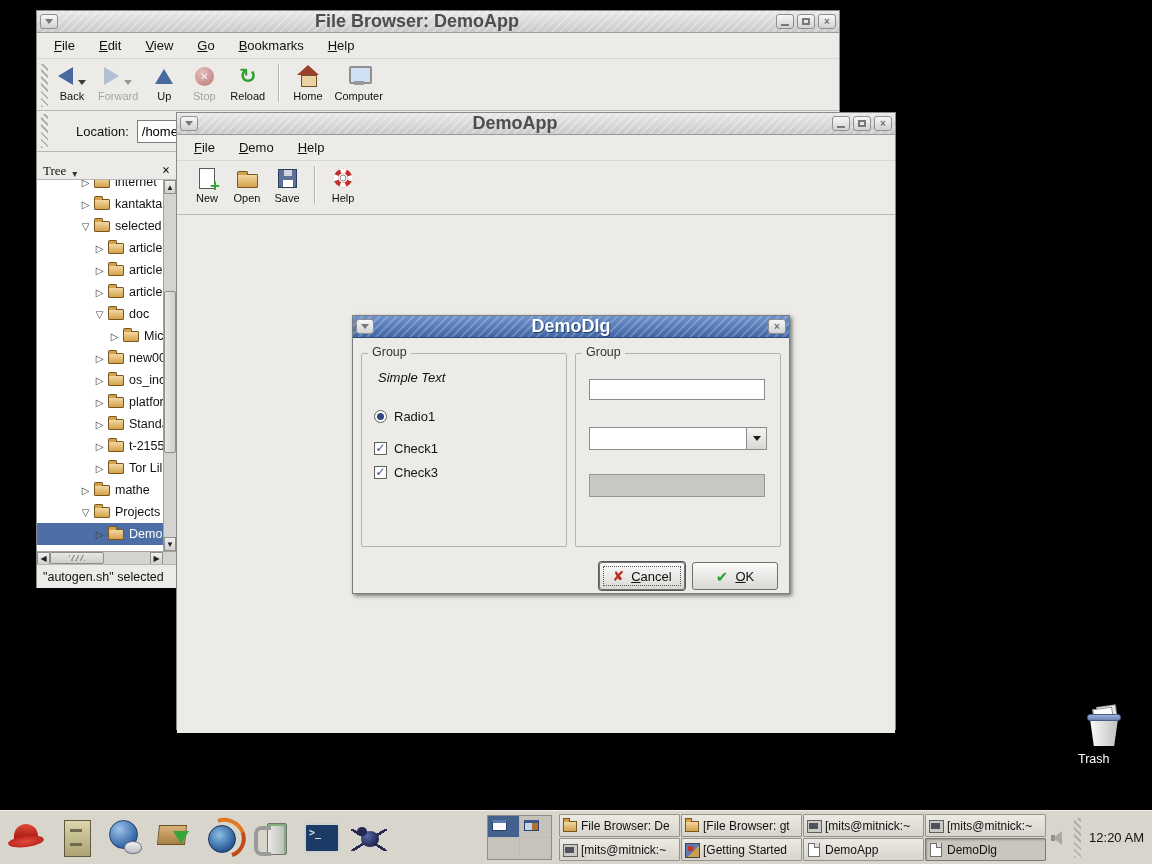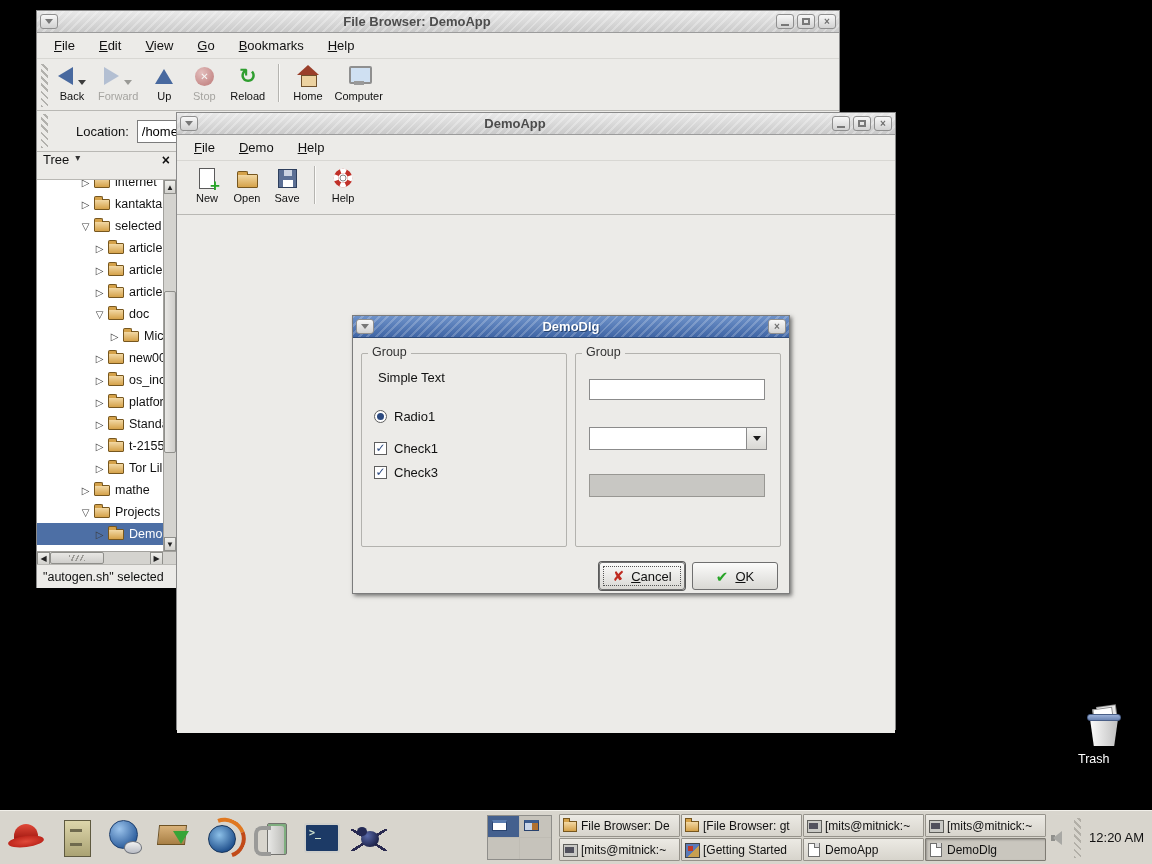--- a/index.html
+++ b/index.html
@@ -18,21 +18,21 @@
       repeating-linear-gradient(135deg, rgba(255,255,255,.28) 0 2px, rgba(255,255,255,0) 2px 6px),
       linear-gradient(#e9e9e9,#c9c9c9);
     border-bottom:1px solid #9b9b9b;
   }
   .titlebar.active {
     background:
       repeating-linear-gradient(135deg, rgba(255,255,255,.20) 0 2px, rgba(255,255,255,0) 2px 6px),
       linear-gradient(#6e92c9,#3f65a5);
     border-bottom:1px solid #2d4a79;
   }
-  .tb-title { flex:1; text-align:center; font-weight:bold; font-size:13px; color:#4d4d4d;
+  .tb-title { flex:1; text-align:center; font-weight:bold; font-size:18px; color:#4d4d4d;
               white-space:nowrap; overflow:hidden; }
   .titlebar.active .tb-title { color:#fff; text-shadow:1px 1px 0 #27436e; }
   .tb-btn {
     width:18px; height:15px; border:1px solid #8f8f8f; border-radius:3px;
     background:linear-gradient(#f7f7f7,#d2d2d2);
     display:flex; align-items:center; justify-content:center; flex:0 0 auto;
     color:#6e6e6e; font-size:10px; font-weight:bold; line-height:1;
   }
   .tb-btn .chev { width:0; height:0; border-left:4px solid transparent; border-right:4px solid transparent; border-top:5px solid #787878; }
   .glyph-min { width:8px; height:2px; background:#787878; margin-top:6px; }
@@ -82,21 +82,21 @@
   .ico-save::before { content:""; position:absolute; top:0; left:5px; width:8px; height:6px; background:#ccd4e2; }
   .ico-save::after { content:""; position:absolute; bottom:0; left:4px; width:10px; height:7px; background:#fff; }
 
   
   .locationbar { display:flex; align-items:center; height:41px; padding:0 4px; border-bottom:1px solid #b9b8b4; }
   .loc-label { font-size:13px; margin:0 8px 0 24px; color:#111; }
   .loc-input { height:23px; width:150px; border:1px solid #7c7c7c; background:#fff; font:13px "Liberation Sans","DejaVu Sans",sans-serif; padding:0 4px; }
   .fb-body { display:flex; height:436px; }
   .side-pane { width:140px; display:flex; flex-direction:column; border-right:1px solid #9a9a9a; background:#ecebe8; }
   .fb-main { flex:1; background:#fff; }
-  .tree-header { height:28px; display:flex; align-items:flex-start; padding:0 6px; border-bottom:1px solid #b9b8b4; }
+  .tree-header { height:28px; display:flex; align-items:flex-end; padding:0 6px; border-bottom:1px solid #b9b8b4;font-family:Liberation Serif, serif; }
   .tree-header-label { font-size:13px; color:#111; }
   .tree-header .caret { font-size:10px; color:#333; margin-left:6px; }
   .tree-close { margin-left:auto; font-weight:bold; font-size:14px; color:#111; }
   .tree-wrap { position:relative; flex:1; overflow:hidden; background:#fff; }
   .tree-list { position:absolute; inset:0 13px 0 0; overflow:hidden; }
   .tree-row { display:flex; align-items:center; height:22px; white-space:nowrap; }
   .tree-row.partial { margin-top:-9px; }
   .tree-row.selected { background:#4d6fa5; }
   .tree-row.selected .tree-label { color:#fff; }
   .tree-row[data-level="1"] { padding-left:42px; }
@@ -121,21 +121,21 @@
   .hscroll .gap { flex:1; }
   .hscroll .corner { width:13px; background:#d4d3cf; }
   .statusbar { height:24px; display:flex; align-items:center; padding:0 6px; background:#ecebe8; border-top:1px solid #b9b8b4; font-size:12.5px; color:#111; white-space:nowrap; }
 
   
   .dialog { position:absolute; background:#ecebe8; border:1px solid #7c7c7c; box-shadow:2px 2px 4px rgba(0,0,0,.5); }
   .dlg-content { display:flex; gap:8px; padding:8px 8px 0 8px; }
   .groupbox { position:relative; width:208px; height:194px; border:1px solid #b3b2ae; border-radius:2px; margin-top:7px; }
   .groupbox .legend { position:absolute; top:-9px; left:6px; background:#ecebe8; padding:0 4px; font-size:12.5px; color:#333; }
   .g-left { padding:16px 0 0 12px; }
-  .simple-text { height:20px; font-size:13px; color:#111; padding-left:4px; }
+  .simple-text { height:20px; font-size:13px; color:#111; padding-left:4px;font-style:italic; }
   .radio-rows { margin-top:14px; }
   .ctl-row { display:flex; align-items:center; height:24px; gap:7px; font-size:13px; color:#111; }
   .radio { width:13px; height:13px; border-radius:50%; border:1px solid #5f5f5f; background:#fff; position:relative; flex:0 0 auto; }
   .radio.checked::after { content:""; position:absolute; inset:2px; border-radius:50%; background:#2c4a80; }
   .check-rows { margin-top:8px; }
   .checkbox { width:13px; height:13px; border:1px solid #5f5f5f; background:#fff; position:relative; flex:0 0 auto;
               display:flex; align-items:center; justify-content:center; color:#2c4a80; font-size:12px; font-weight:bold; }
   .checkbox .mark { display:none; line-height:0; }
   .checkbox.checked .mark { display:block; }
   .g-right { padding:25px 0 0 13px; }

